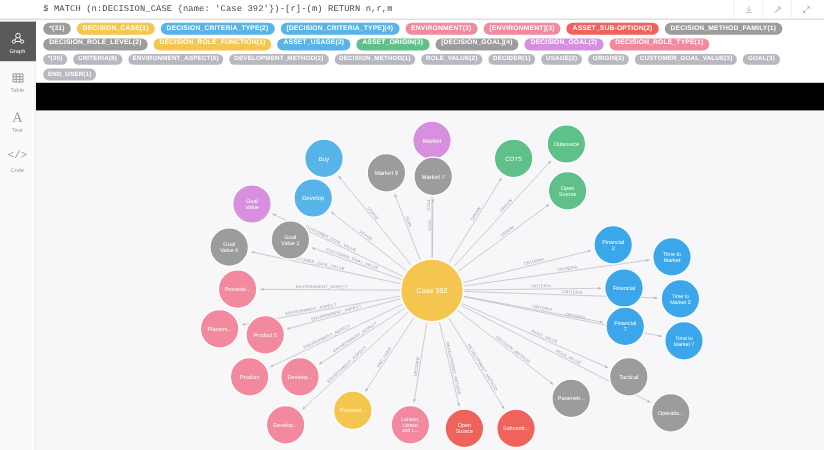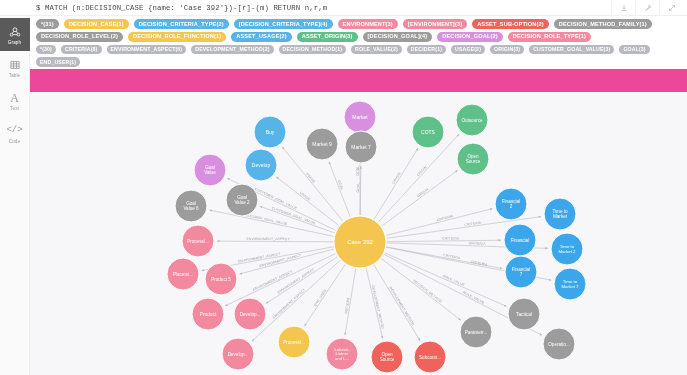--- a/index.html
+++ b/index.html
@@ -3,21 +3,21 @@
 <meta charset="utf-8">
 <style>
   * { box-sizing: border-box; }
   html, body { margin:0; padding:0; }
   body {
     width: 687px; height: 375px;
     font-family: "Liberation Sans", sans-serif;
     background: #ffffff;
     overflow: hidden;
   }
-  .app { position: relative; width:687px; height:375px; background:#ec4899; }
+  .app { position: relative; width:687px; height:375px; background:#000000; }
 
   
   .querybar {
     position:absolute; left:0; top:0; width:687px; height:16px;
     background:#fff; border-bottom:1px solid #f0f0f0;
     display:flex; align-items:center;
   }
   .query-text {
     margin-left:36px; font-family:"Liberation Mono", monospace;
     font-size:7.3px; color:#4a4a4a; white-space:nowrap; letter-spacing:0.1px;

